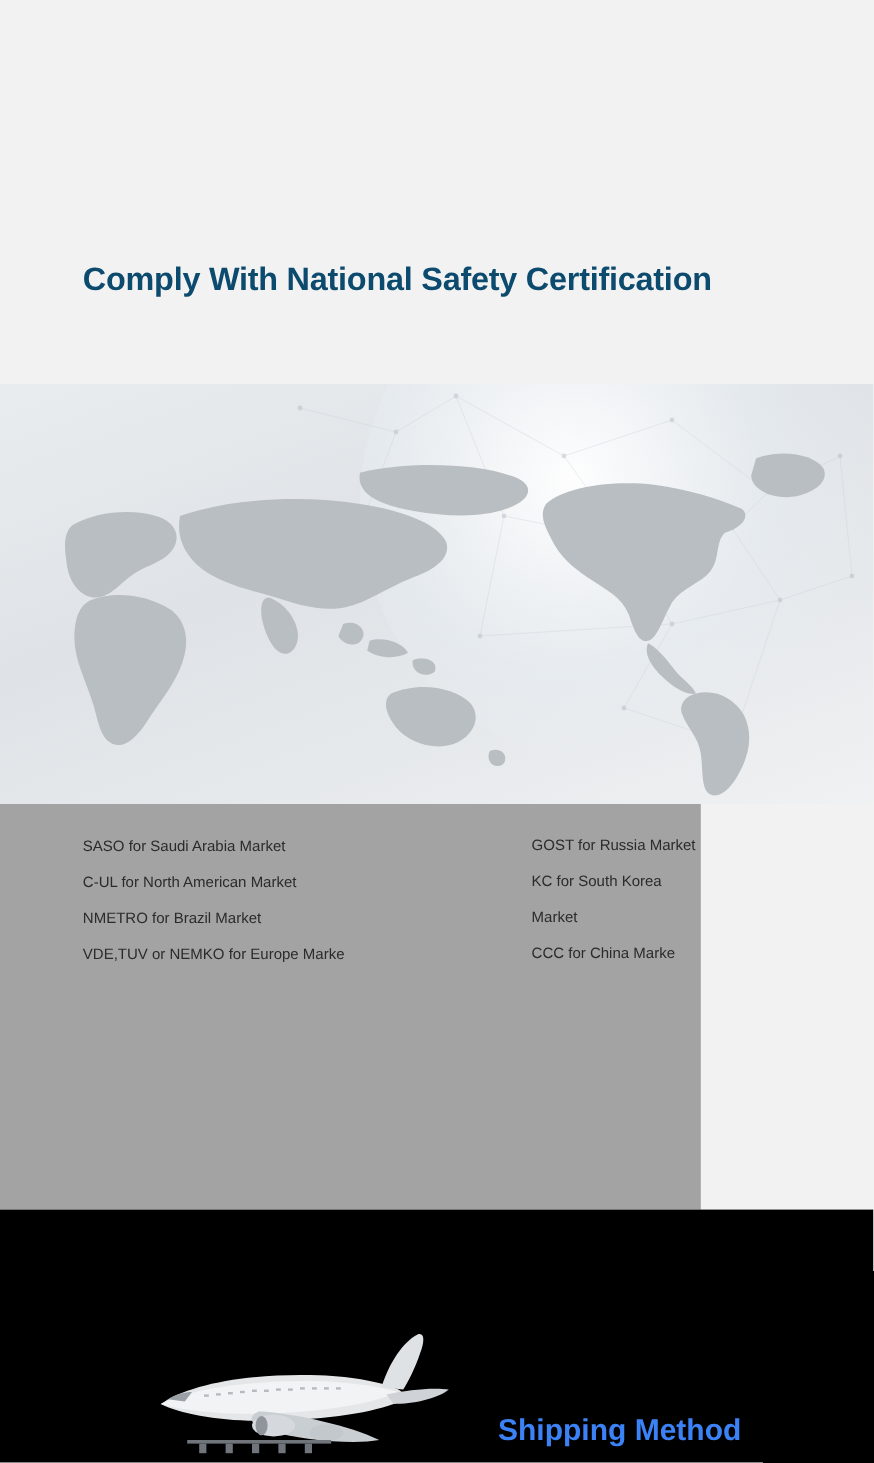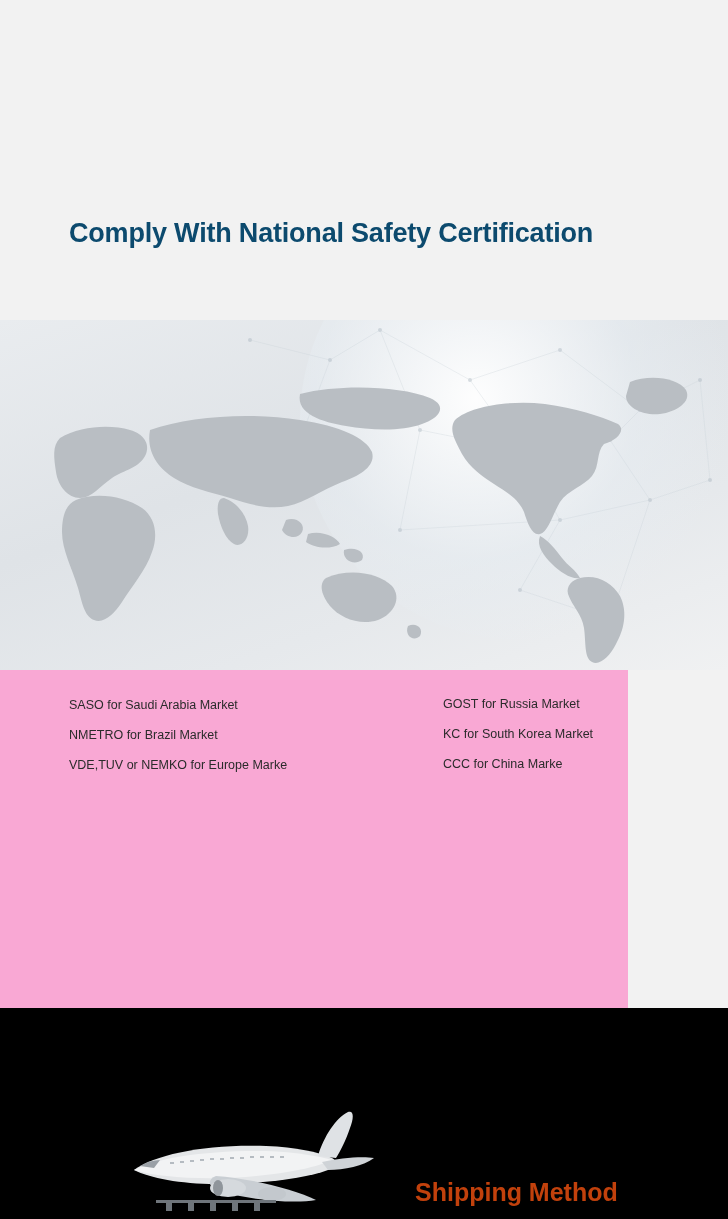--- a/index.html
+++ b/index.html
@@ -56,23 +56,23 @@
   }
   .map-mesh {
     position: absolute; inset: 0;
     opacity: .45;
   }
 
   
   .list-section {
     position: absolute;
     left: 0; top: 670px;
-    width: 628px;
+    width: 584px;
     height: 338px;
-    background: #f9a8d4;
+    background: #a3a3a3;
     padding-left: 12px;
   }
   .list-col {
     position: absolute;
     font-size: 12.5px;
     color: #2b2b2b;
     line-height: 30px;
   }
   .list-col.left { left: 69px; top: 20px; }
   .list-col.right { left: 443px; top: 19px; }
@@ -83,21 +83,21 @@
     left: 0; top: 1008px;
     width: 728px;
     height: 211px;
     background: #000;
     overflow: hidden;
   }
   .shipping-title {
     position: absolute;
     left: 415px;
     top: 170px;
-    color: #c2410c;
+    color: #3b82f6;
     font-size: 25px;
     font-weight: bold;
     white-space: nowrap;
   }
   .plane {
     position: absolute;
     left: 96px;
     top: 88px;
   }
 </style>
@@ -187,20 +187,21 @@
 
         <path d="M408 306 C416 302, 424 308, 420 316 C414 322, 404 316, 408 306 Z"></path>
       </g>
     </svg>
 
   </div>
 
   <div class="list-section">
     <div class="list-col left">
       <div>SASO for Saudi Arabia Market</div>
+      <div>C-UL for North American Market</div>
       <div>NMETRO for Brazil Market</div>
       <div>VDE,TUV or NEMKO for Europe Marke</div>
     </div>
     <div class="list-col right">
       <div>GOST for Russia Market</div>
       <div>KC for South Korea Market</div>
       <div>CCC for China Marke</div>
     </div>
   </div>
 

